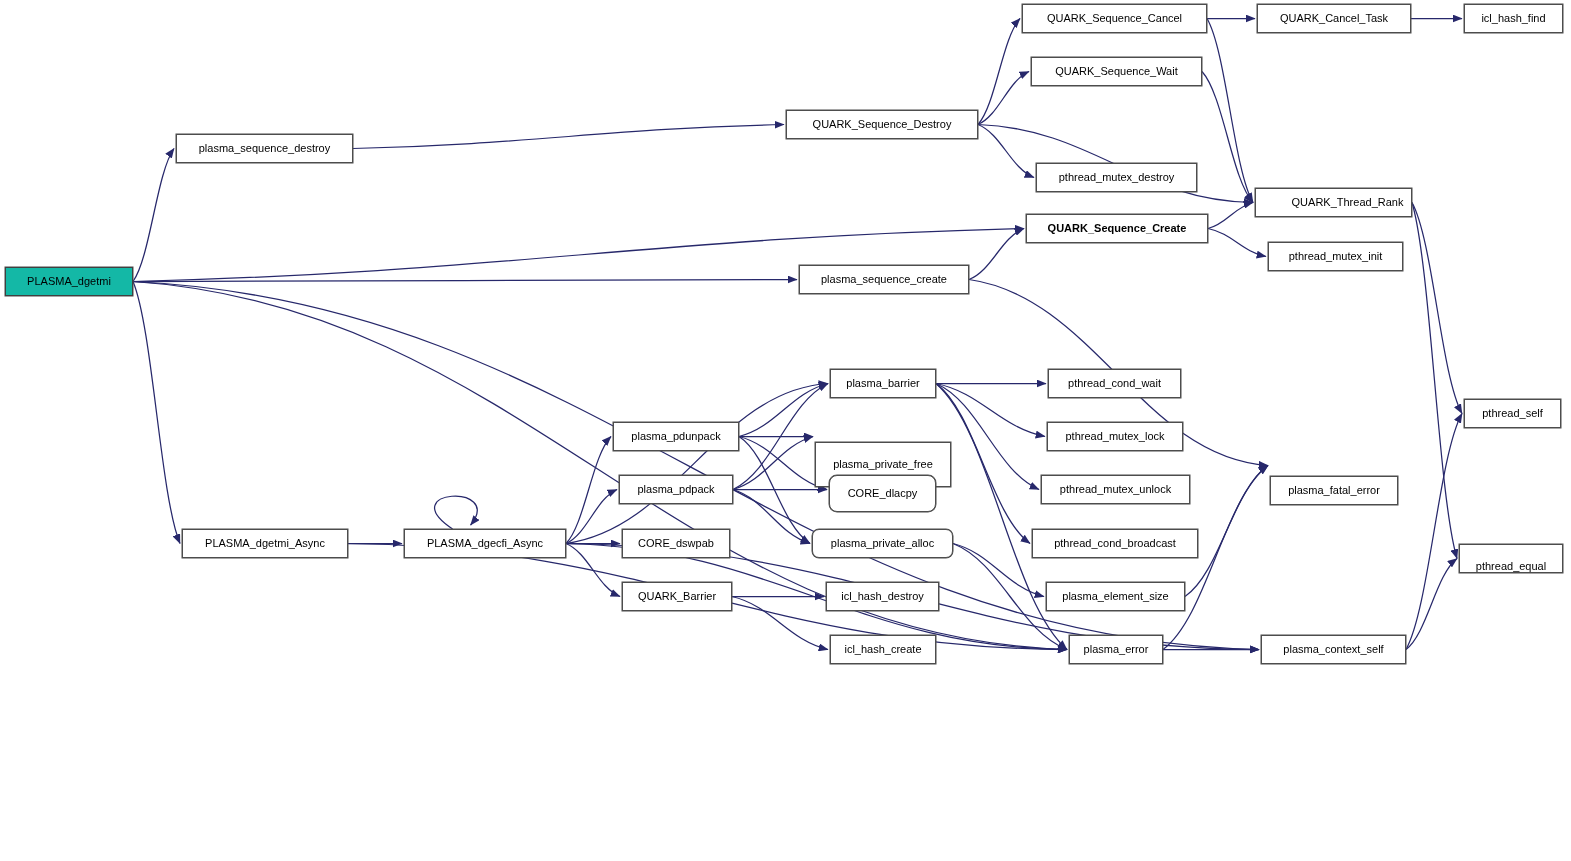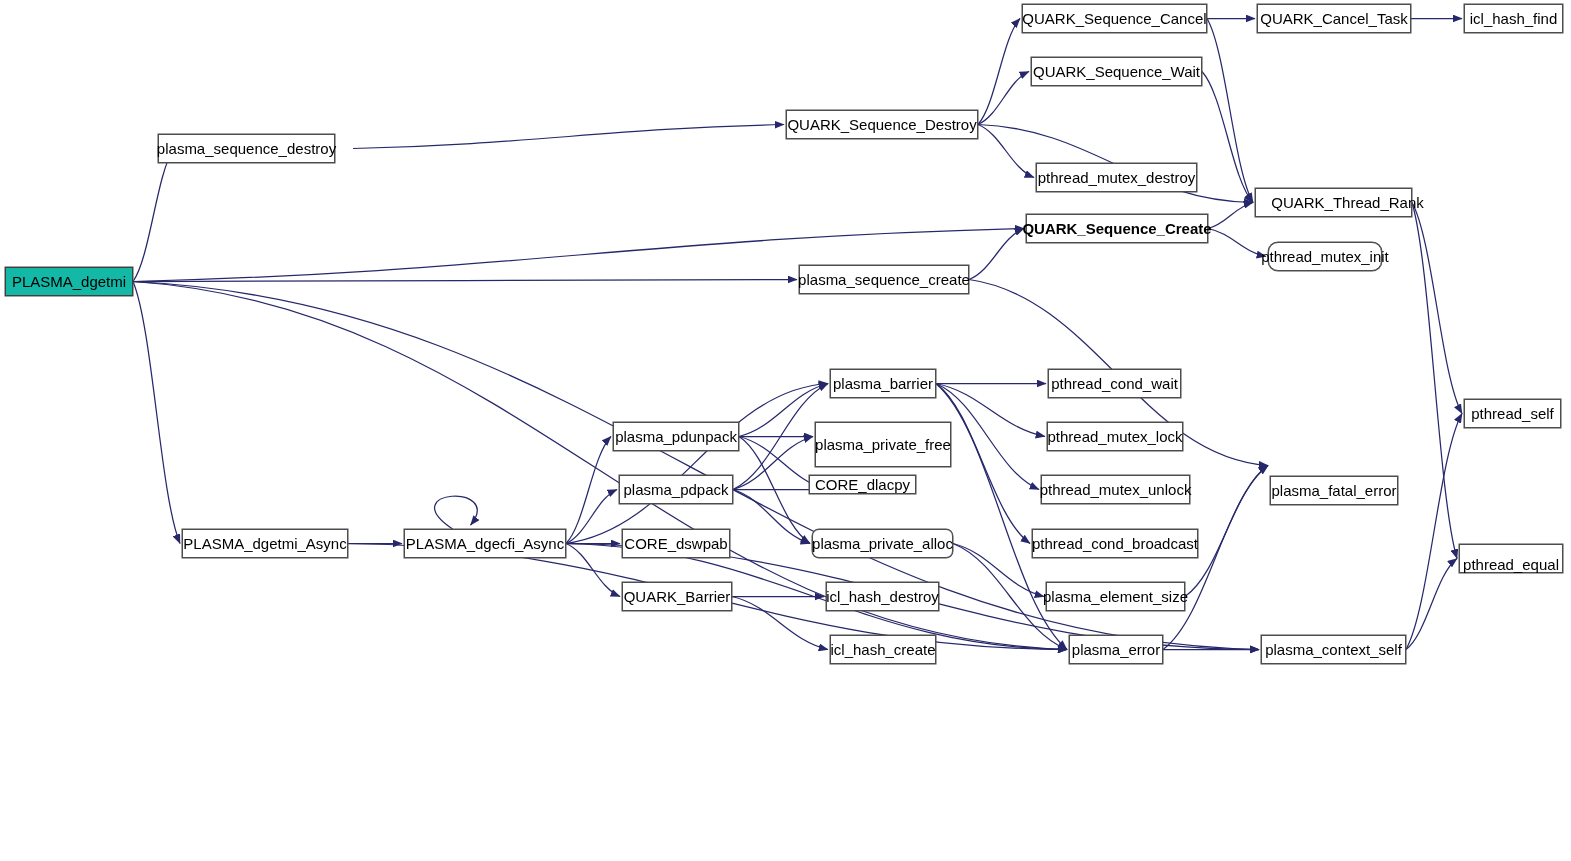--- a/index.html
+++ b/index.html
@@ -1,21 +1,21 @@
 <!DOCTYPE html>
 <html><head>
 <meta charset="utf-8">
 <style>
   html,body{margin:0;padding:0;background:#ffffff;}
   #canvas{position:relative;width:1571px;height:861px;background:#ffffff;
           font-family:"Liberation Sans","DejaVu Sans",sans-serif;overflow:hidden;}
   svg.edges{position:absolute;left:0;top:0;width:1571px;height:861px;pointer-events:none;}
   .node{position:absolute;box-sizing:border-box;border:1px solid #4d4d4d;
         background:#ffffff;display:flex;align-items:center;justify-content:center;
-        font-size:15px;color:#000000;white-space:nowrap;line-height:1;
+        font-size:11px;color:#000000;white-space:nowrap;line-height:1;
         box-shadow:0 0 0 0.5px #4d4d4d;}
   .node.root{background:#14b8a6;border-color:#404040;}
   .node span{display:block;padding:0 6px;}
 </style>
 </head>
 <body>
 
 <div id="canvas">
   <svg class="edges" viewBox="0 0 1571 861" xmlns="http://www.w3.org/2000/svg">
     <defs>
@@ -76,21 +76,21 @@
         <path d="M1163,649.5 C1194.68,649.5 1227.32,649.5 1259,649.5" marker-end="url(#ah)"></path>
         <path d="M1163,649.5 C1207.1,616.38 1223.9,498.62 1268,465.5" marker-end="url(#ah)"></path>
         <path d="M1406,649.5 C1427.42,633.12 1435.58,574.88 1457,558.5" marker-end="url(#ah)"></path>
         <path d="M1406,649.5 C1429.52,607.02 1438.48,455.98 1462,413.5" marker-end="url(#ah)"></path>
       </g>
   </svg>
   <div id="node-layer">
       <div class="node root" style="left: 5px; top: 267px; width: 128px; height: 29px;">
         <span>PLASMA_dgetmi</span>
       </div>
-      <div class="node" style="left: 158px; top: 134px; width: 177px; height: 29px;">
+      <div class="node" style="left: 176px; top: 134px; width: 177px; height: 29px;">
         <span>plasma_sequence_destroy</span>
       </div>
       <div class="node" style="left: 182px; top: 529px; width: 166px; height: 29px;">
         <span>PLASMA_dgetmi_Async</span>
       </div>
       <div class="node" style="left: 404px; top: 529px; width: 162px; height: 29px;">
         <span>PLASMA_dgecfi_Async</span>
       </div>
       <div class="node" style="left: 613px; top: 422px; width: 126px; height: 29px;">
         <span>plasma_pdunpack</span>
@@ -106,24 +106,24 @@
       </div>
       <div class="node" style="left: 799px; top: 265px; width: 170px; height: 29px;">
         <span>plasma_sequence_create</span>
       </div>
       <div class="node" style="left: 786px; top: 110px; width: 192px; height: 29px;">
         <span>QUARK_Sequence_Destroy</span>
       </div>
       <div class="node" style="left: 830px; top: 369px; width: 106px; height: 29px;">
         <span>plasma_barrier</span>
       </div>
-      <div class="node" style="left: 815px; top: 422px; width: 136px; height: 45px;">
+      <div class="node" style="left: 815px; top: 442px; width: 136px; height: 45px;">
         <span>plasma_private_free</span>
       </div>
-      <div class="node" style="left: 809px; top: 475px; width: 107px; height: 19px;">
+      <div class="node" style="left: 829px; top: 475px; width: 107px; height: 37px; border-radius: 8px;">
         <span>CORE_dlacpy</span>
       </div>
       <div class="node" style="left: 812px; top: 529px; width: 141px; height: 29px; border-radius: 7px;">
         <span>plasma_private_alloc</span>
       </div>
       <div class="node" style="left: 826px; top: 582px; width: 113px; height: 29px;">
         <span>icl_hash_destroy</span>
       </div>
       <div class="node" style="left: 830px; top: 635px; width: 106px; height: 29px;">
         <span>icl_hash_create</span>
@@ -154,21 +154,21 @@
       </div>
       <div class="node" style="left: 1046px; top: 582px; width: 139px; height: 29px;">
         <span>plasma_element_size</span>
       </div>
       <div class="node" style="left: 1069px; top: 635px; width: 94px; height: 29px;">
         <span>plasma_error</span>
       </div>
       <div class="node" style="left: 1255px; top: 188px; width: 157px; height: 29px; padding-left: 28px;">
         <span>QUARK_Thread_Rank</span>
       </div>
-      <div class="node" style="left: 1268px; top: 242px; width: 114px; height: 29px; border-radius: 10px;">
+      <div class="node" style="left: 1268px; top: 242px; width: 135px; height: 29px;">
         <span>pthread_mutex_init</span>
       </div>
       <div class="node" style="left: 1270px; top: 476px; width: 128px; height: 29px;">
         <span>plasma_fatal_error</span>
       </div>
       <div class="node" style="left: 1261px; top: 635px; width: 145px; height: 29px;">
         <span>plasma_context_self</span>
       </div>
       <div class="node" style="left: 1257px; top: 4px; width: 154px; height: 29px;">
         <span>QUARK_Cancel_Task</span>

